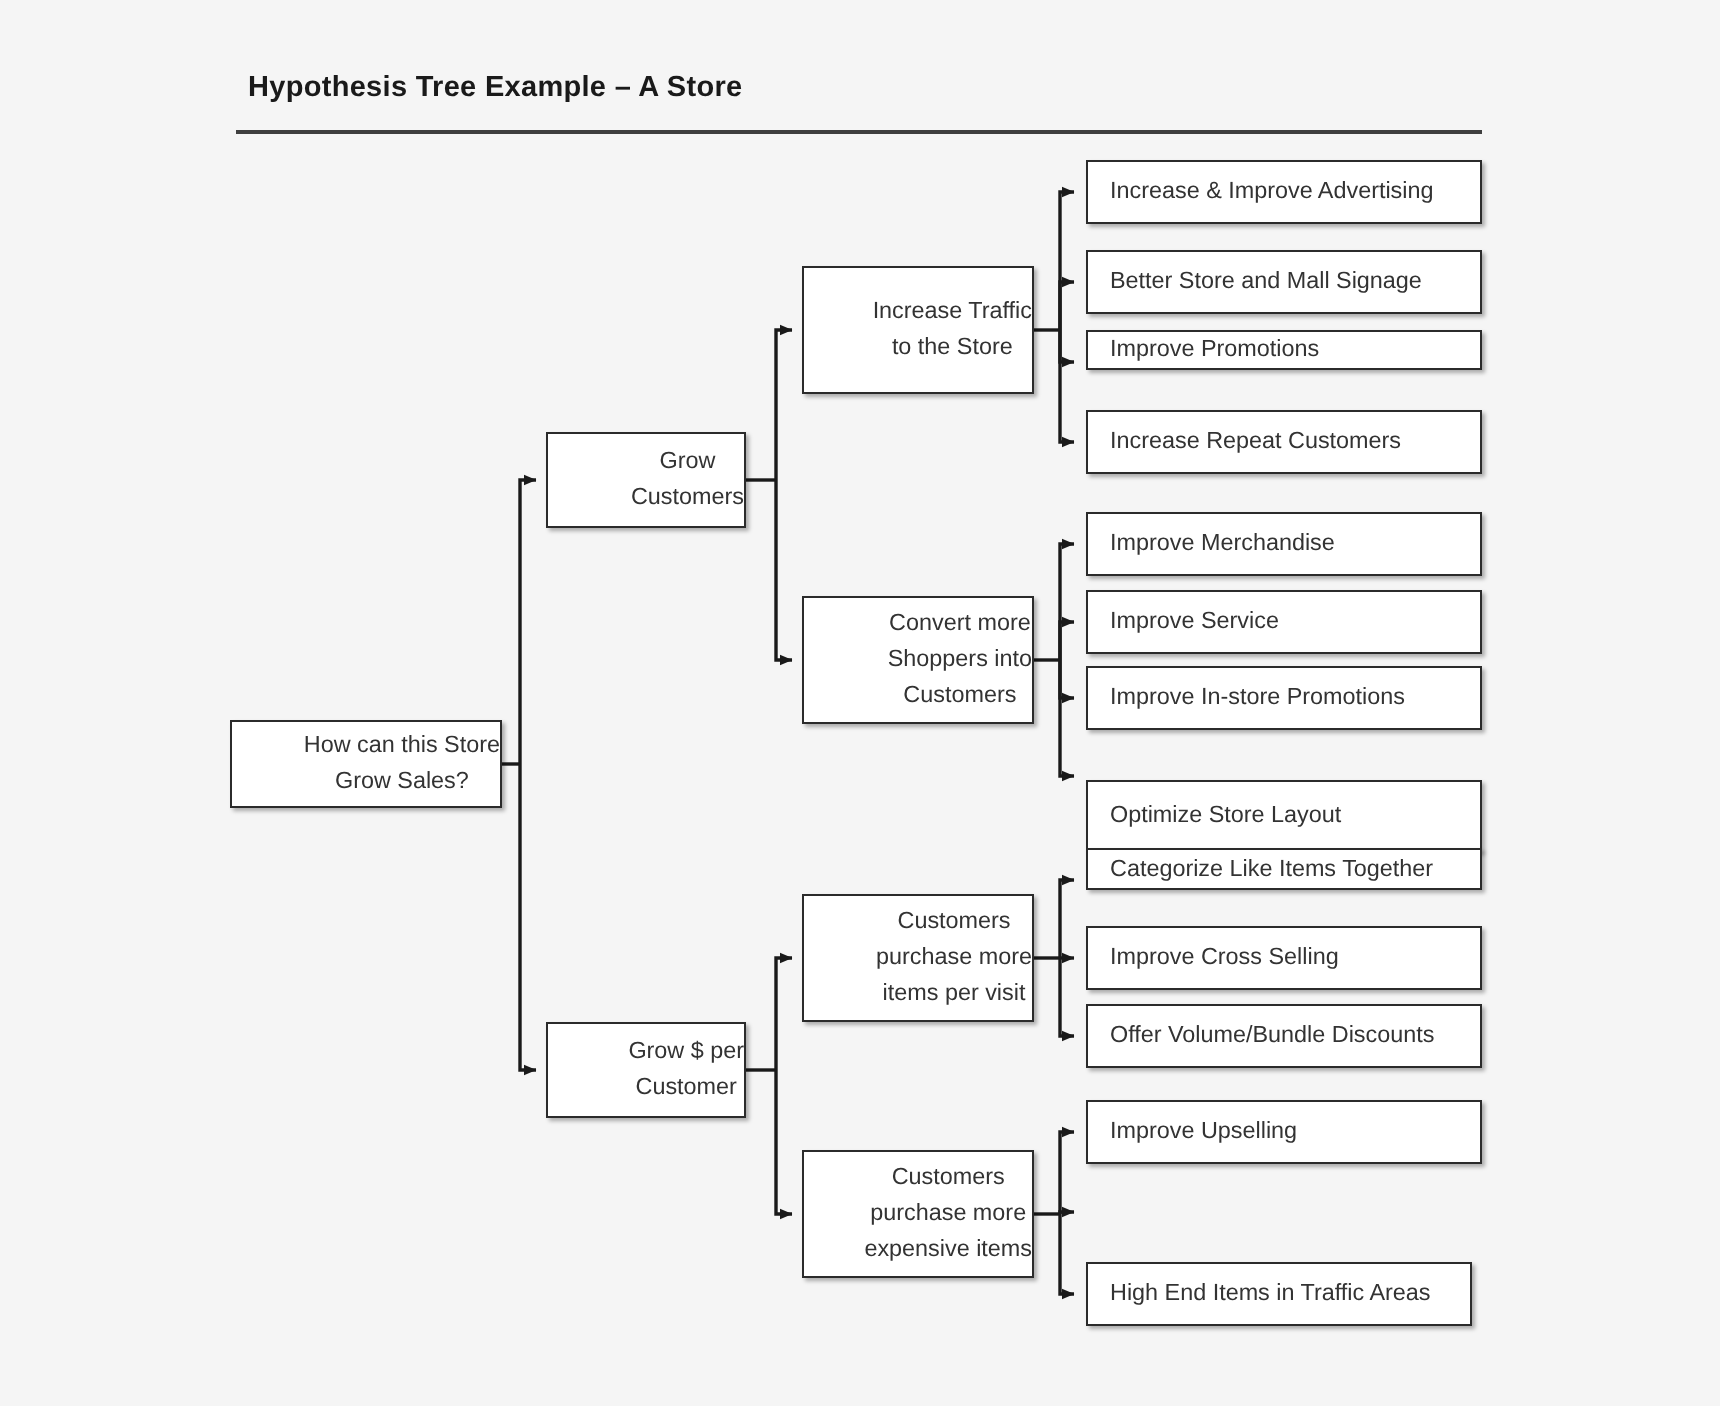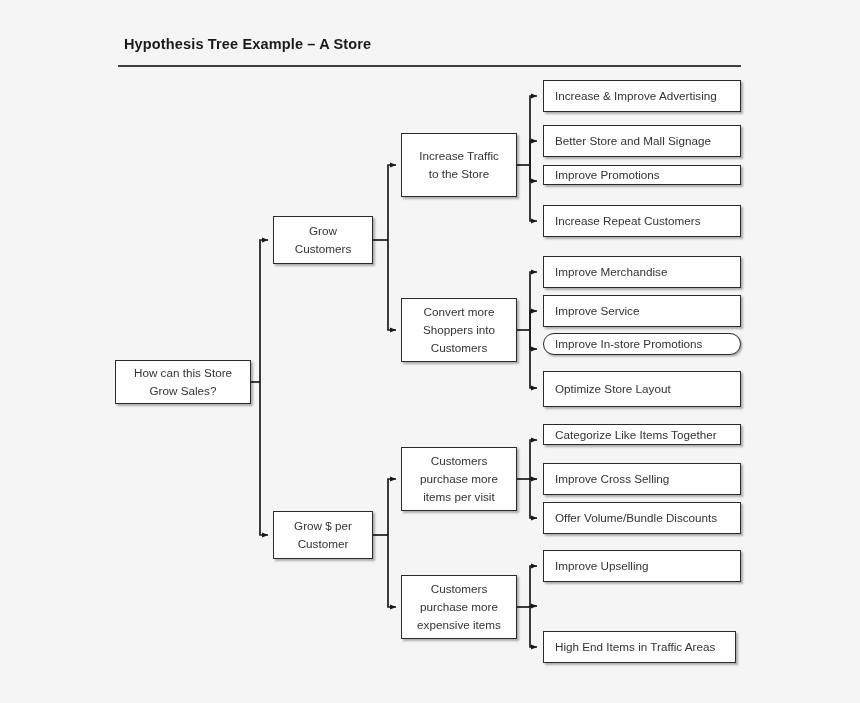--- a/index.html
+++ b/index.html
@@ -50,21 +50,21 @@
     background: #ffffff;
     border: 1px solid #2b2b2b;
     box-shadow: 1.5px 1.5px 2px rgba(0,0,0,0.30);
     display: flex;
     align-items: center;
     color: #333333;
     font-size: 11.7px;
     line-height: 1.52;
   }
   .node.center {
-    justify-content: center;
+    justify-content: flex-end;
     text-align: center;
   }
   .node.leafnode {
     justify-content: flex-start;
     text-align: left;
     padding-left: 11px;
   }
   .node span {
     display: block;
     white-space: pre-line;
@@ -168,24 +168,24 @@
   <div class="node leafnode" style="left:543px; top:205px; width:198px; height:32px;">
     <span>Increase Repeat Customers</span>
   </div>
 
   <div class="node leafnode" style="left:543px; top:256px; width:198px; height:32px;">
     <span>Improve Merchandise</span>
   </div>
   <div class="node leafnode" style="left:543px; top:295px; width:198px; height:32px;">
     <span>Improve Service</span>
   </div>
-  <div class="node leafnode" style="left:543px; top:333px; width:198px; height:22px;border-radius:13px;">
+  <div class="node leafnode" style="left:543px; top:333px; width:198px; height:32px;">
     <span>Improve In-store Promotions</span>
   </div>
-  <div class="node leafnode" style="left:543px; top:371px; width:198px; height:36px;text-align:center;">
+  <div class="node leafnode" style="left:543px; top:390px; width:198px; height:36px;text-align:center;">
     <span>Optimize Store Layout</span>
   </div>
 
   <div class="node leafnode" style="left:543px; top:424px; width:198px; height:21px;">
     <span>Categorize Like Items Together</span>
   </div>
   <div class="node leafnode" style="left:543px; top:463px; width:198px; height:32px;">
     <span>Improve Cross Selling</span>
   </div>
   <div class="node leafnode" style="left:543px; top:502px; width:198px; height:32px;">

